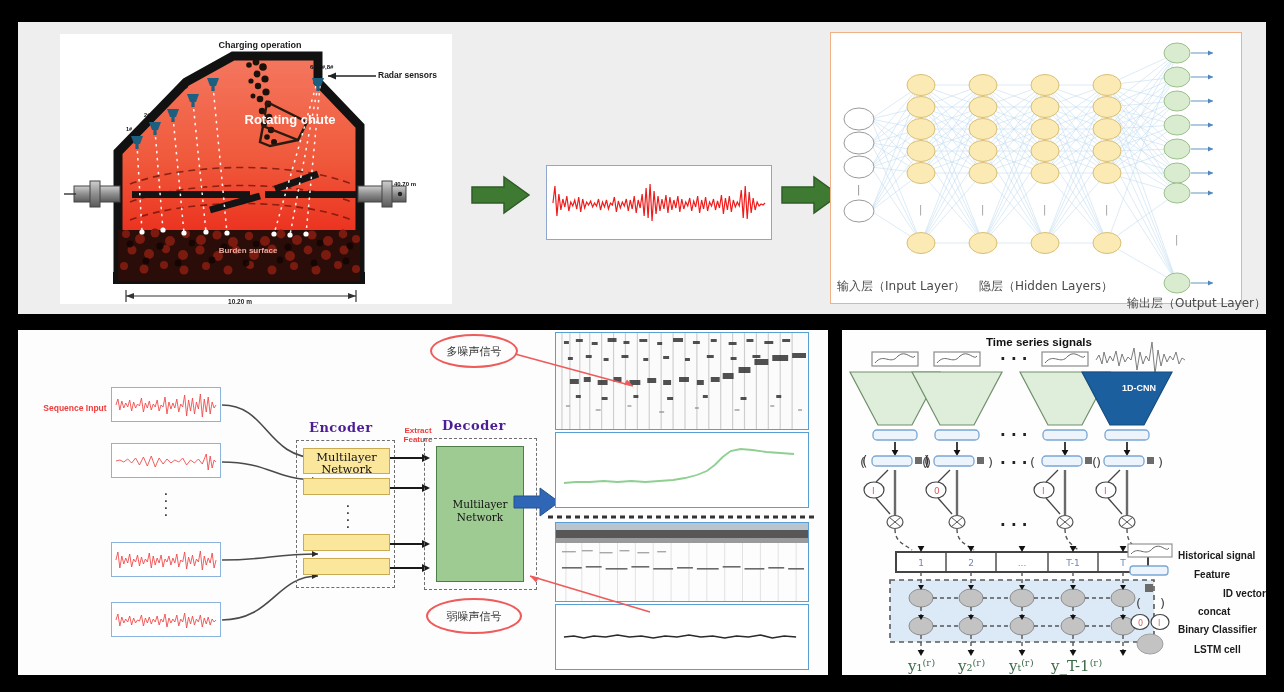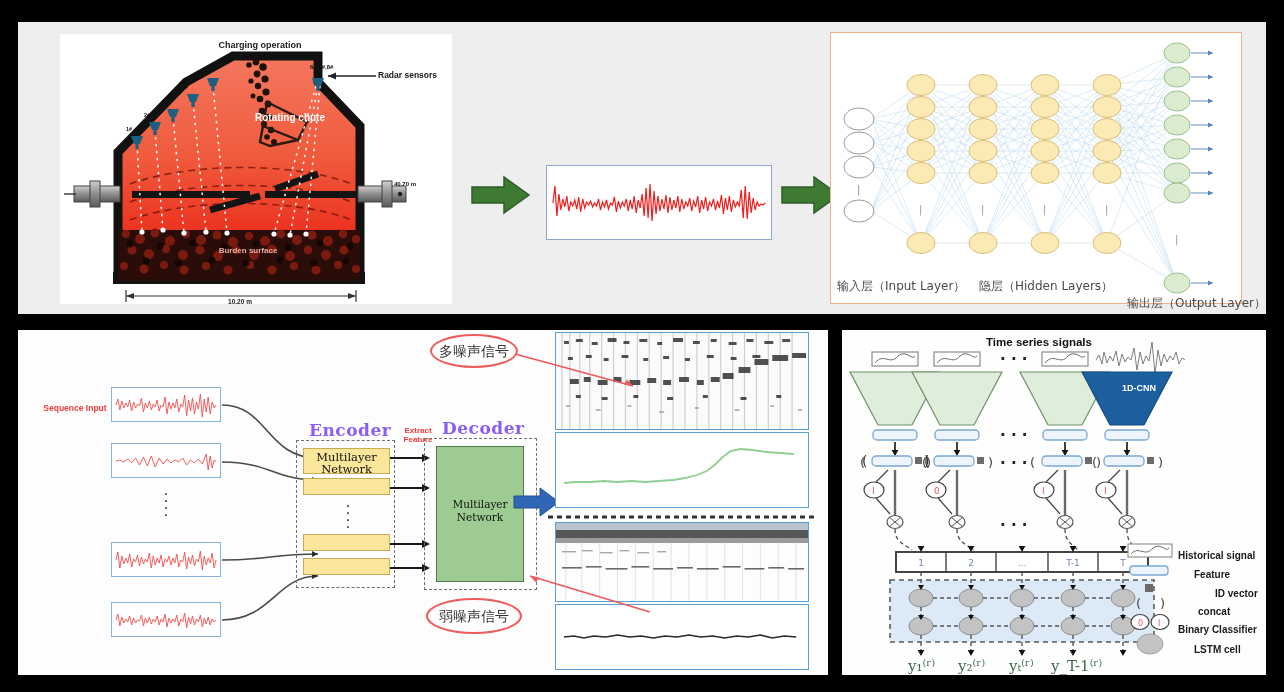--- a/index.html
+++ b/index.html
@@ -51,37 +51,37 @@
   }
 
   
   .wave-box {
     position: absolute; background: #ffffff; border: 1.5px solid #8ab4dd;
   }
   .dashed-group {
     position: absolute; border: 1.8px dashed #6f6f6f; background: transparent;
   }
   .group-title {
-    position: absolute; font-size: 17px; color: #8b5cf6; font-weight: 600;
+    position: absolute; font-size: 13px; color: #4c1d95; font-weight: 600;
     font-family: "DejaVu Serif", serif; letter-spacing: .5px;
   }
   .yellow-bar {
     position: absolute; background: #fbe79c; border: 1.2px solid #c9ab52;
   }
   .yellow-bar-text {
     position:absolute; width:100%; text-align:center; top:2px;
     font-size: 11.5px; color:#111; line-height:12px;
     font-family: "DejaVu Serif", serif;
   }
   .spec-box { position: absolute; border: 1.5px solid #5a9fd4; overflow:hidden; background:#fff; }
   .ellipse-anno {
     position: absolute; border: 2px solid #ef5b5b; border-radius: 50%;
     background: rgba(255,255,255,0.0);
     display:flex; align-items:center; justify-content:center;
-    font-size: 14px; color: #333; line-height: 11px; text-align:center;
+    font-size: 11px; color: #333; line-height: 11px; text-align:center;
     font-family: "DejaVu Sans", sans-serif;
   }
   .vdots { position:absolute; font-size:16px; color:#222; line-height:7px; text-align:center; }
   .legend-row { position:absolute; font-size:10px; color:#1a1a1a; font-weight:700; white-space:nowrap; }
   .out-label { position:absolute; font-size:15px; color:#3d6b4a; font-family:"DejaVu Serif", serif; }
 </style>
 </head>
 <body>
 
 <div id="page">
@@ -271,21 +271,21 @@
         <path d="M66,262 L74,259 L74,265 Z" fill="#333"></path>
         <path d="M296,262 L288,259 L288,265 Z" fill="#333"></path>
         <line x1="66" y1="256" x2="66" y2="268" stroke="#333" stroke-width="1.2"></line>
         <line x1="296" y1="256" x2="296" y2="268" stroke="#333" stroke-width="1.2"></line>
 
         <circle cx="340" cy="160" r="2.2" fill="#222"></circle>
       </svg>
 
       <div style="position:absolute;left:120px;top:6px;width:160px;text-align:center;font-size:9px;font-weight:700;color:#1a1a1a;">Charging operation</div>
 
-      <div style="position:absolute;left:170px;top:78px;width:120px;text-align:center;font-size:10px;font-weight:700;color:#ffffff;">Rotating chute</div>
+      <div style="position:absolute;left:170px;top:78px;width:120px;text-align:center;font-size:13px;font-weight:700;color:#ffffff;">Rotating chute</div>
 
       <div style="position:absolute;left:128px;top:212px;width:120px;text-align:center;font-size:8px;font-weight:700;color:#e8a9a0;">Burden surface</div>
 
       <div style="position:absolute;left:318px;top:36px;font-size:8.5px;font-weight:700;color:#1a1a1a;white-space:nowrap;">Radar sensors</div>
 
       <div style="position:absolute;left:250px;top:30px;font-size:6px;font-weight:700;color:#111;white-space:nowrap;">6#,7#,8#</div>
 
       <div style="position:absolute;left:334px;top:147px;font-size:6px;font-weight:700;color:#111;white-space:nowrap;">40.70 m</div>
 
       <div style="position:absolute;left:130px;top:264px;width:100px;text-align:center;font-size:6.5px;font-weight:700;color:#222;">10.20 m</div>
@@ -1091,21 +1091,21 @@
         <text x="158" y="110">· · ·</text>
         <text x="158" y="138">· · ·</text>
         <text x="158" y="200">· · ·</text>
       </g>
     </svg>
 
     <div style="position:absolute;left:259px;top:53px;width:76px;text-align:center;font-size:9px;color:#fff;font-weight:700;">1D-CNN</div>
 
     <div class="legend-row" style="left:336px;top:220px;">Historical signal</div>
     <div class="legend-row" style="left:352px;top:239px;">Feature</div>
-    <div class="legend-row" style="left:348px;top:258px;padding-left:25px;">ID vector</div>
+    <div class="legend-row" style="left:356px;top:258px;padding-left:25px;">ID vector</div>
     <div class="legend-row" style="left:356px;top:276px;">concat</div>
     <div class="legend-row" style="left:336px;top:294px;">Binary Classifier</div>
     <div class="legend-row" style="left:352px;top:314px;">LSTM cell</div>
 
     <div class="out-label" style="left:66px;top:327px;">y₁⁽ʳ⁾</div>
     <div class="out-label" style="left:116px;top:327px;">y₂⁽ʳ⁾</div>
     <div class="out-label" style="left:167px;top:327px;">yₜ⁽ʳ⁾</div>
     <div class="out-label" style="left:209px;top:327px;">y_T-1⁽ʳ⁾</div>
     <div class="out-label" style="left:267px;top:327px;margin-top:40px;">y_T⁽ʳ⁾</div>
   </div>

